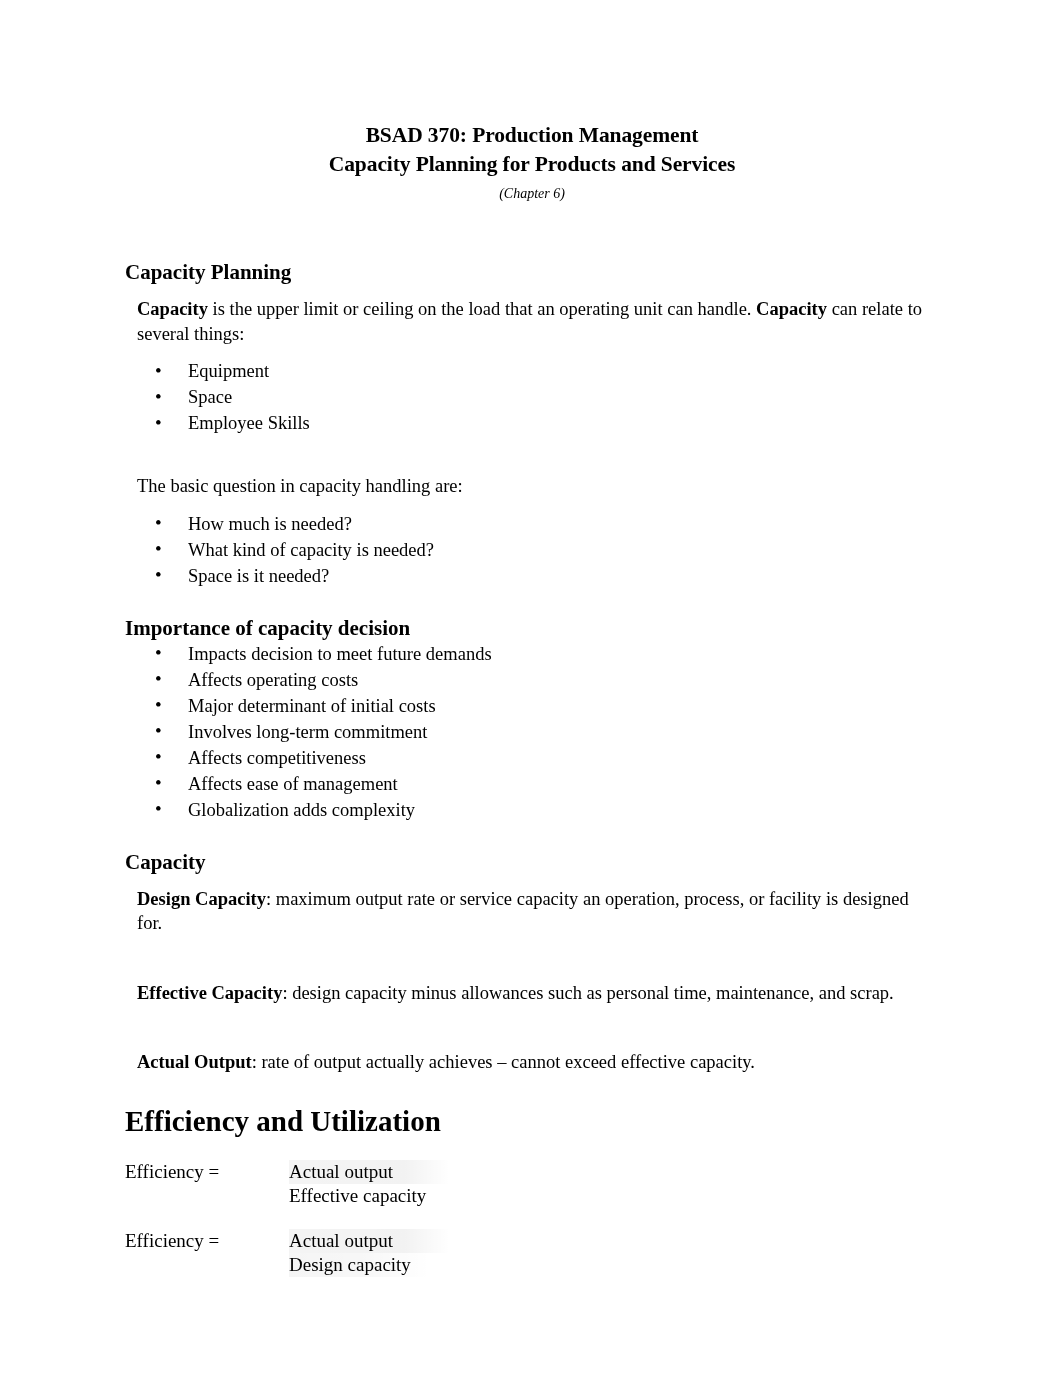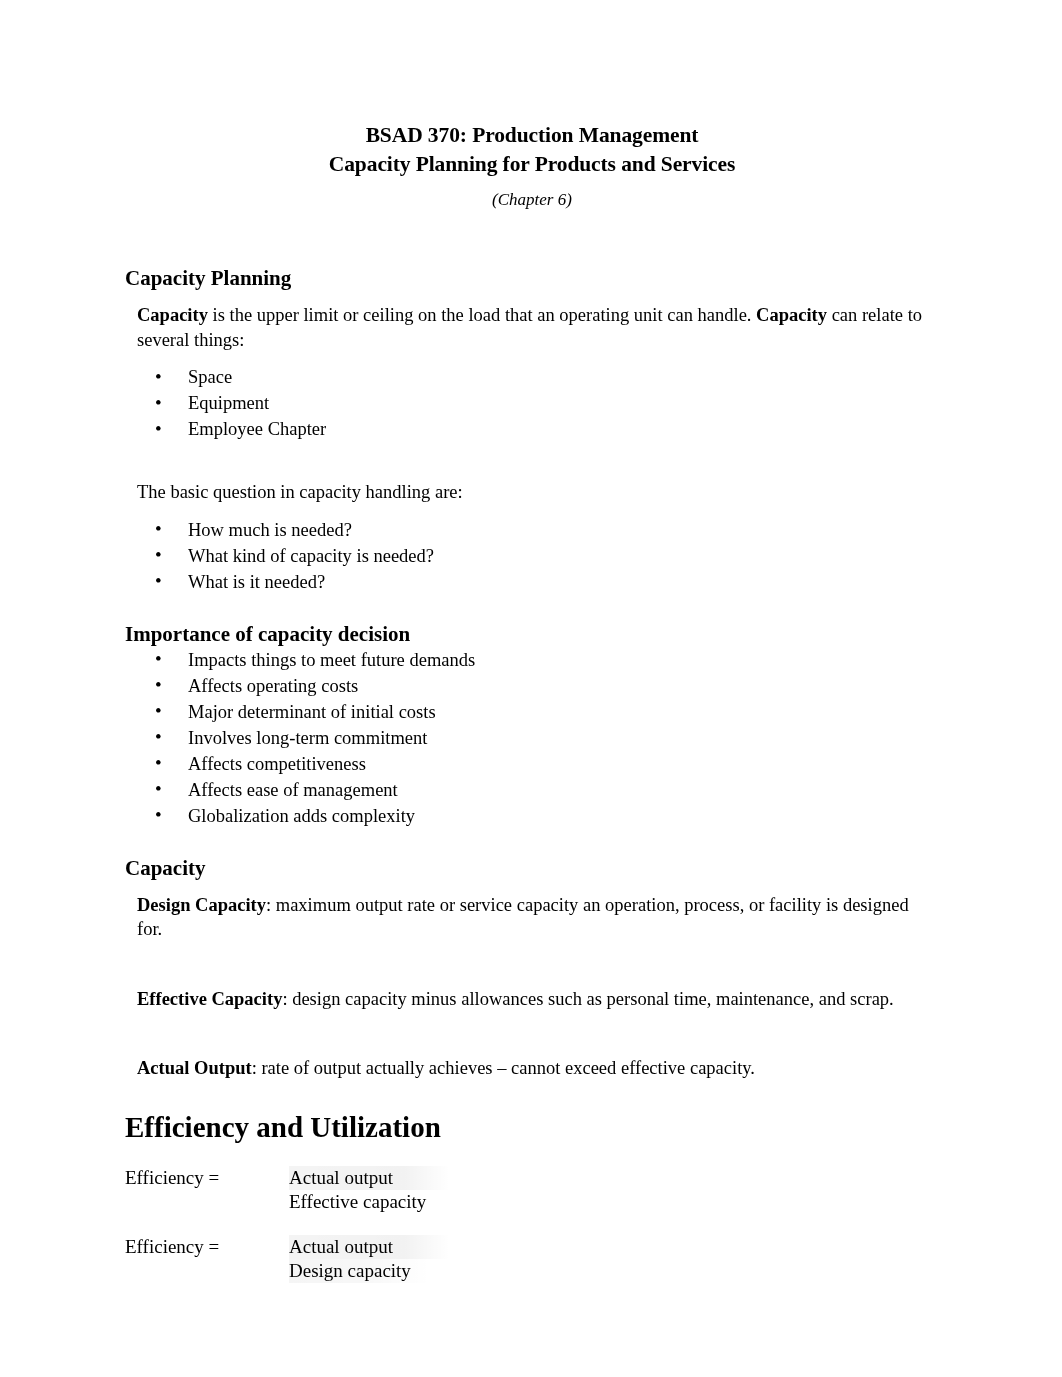--- a/index.html
+++ b/index.html
@@ -32,25 +32,24 @@
     text-align: center;
     padding-top: 121px;
   }
   .doc-title {
     font-size: 21.5px;
     font-weight: bold;
     line-height: 28.5px;
     letter-spacing: -0.1px;
   }
   .doc-subtitle {
-    font-size: 17px;
+    font-size: 14px;
     font-style: italic;
     line-height: 22px;
     padding-top: 5px;
-    margin-top: 6px;
   }
 
   
   .section-heading {
     font-size: 21px;
     font-weight: bold;
     line-height: 26px;
     margin: 0;
   }
   .section-heading.wide {
@@ -142,41 +141,41 @@
     </div>
 
     <div class="gap-xl"></div>
     <div class="gap-md"></div>
 
     <h2 class="section-heading">Capacity Planning</h2>
 
     <p class="para"><b>Capacity</b><span> is the upper limit or ceiling on the load that an operating unit can handle. </span><b>Capacity</b><span> can relate to several things:</span></p>
 
     <ul class="bullets">
+      <li>Equipment</li>
       <li>Space</li>
-      <li>Equipment</li>
-      <li>Employee Chapter</li>
+      <li>Employee Skills</li>
     </ul>
 
     <div class="gap-lg"></div>
 
     <p class="para">The basic question in capacity handling are:</p>
 
     <ul class="bullets">
       <li>How much is needed?</li>
       <li>What kind of capacity is needed?</li>
-      <li>What is it needed?</li>
+      <li>Space is it needed?</li>
     </ul>
 
     <div class="gap-lg"></div>
 
     <h2 class="section-heading">Importance of capacity decision</h2>
 
     <ul class="bullets">
-      <li>Impacts things to meet future demands</li>
+      <li>Impacts decision to meet future demands</li>
       <li>Affects operating costs</li>
       <li>Major determinant of initial costs</li>
       <li>Involves long-term commitment</li>
       <li>Affects competitiveness</li>
       <li>Affects ease of management</li>
       <li>Globalization adds complexity</li>
     </ul>
 
     <div class="gap-lg"></div>
 

